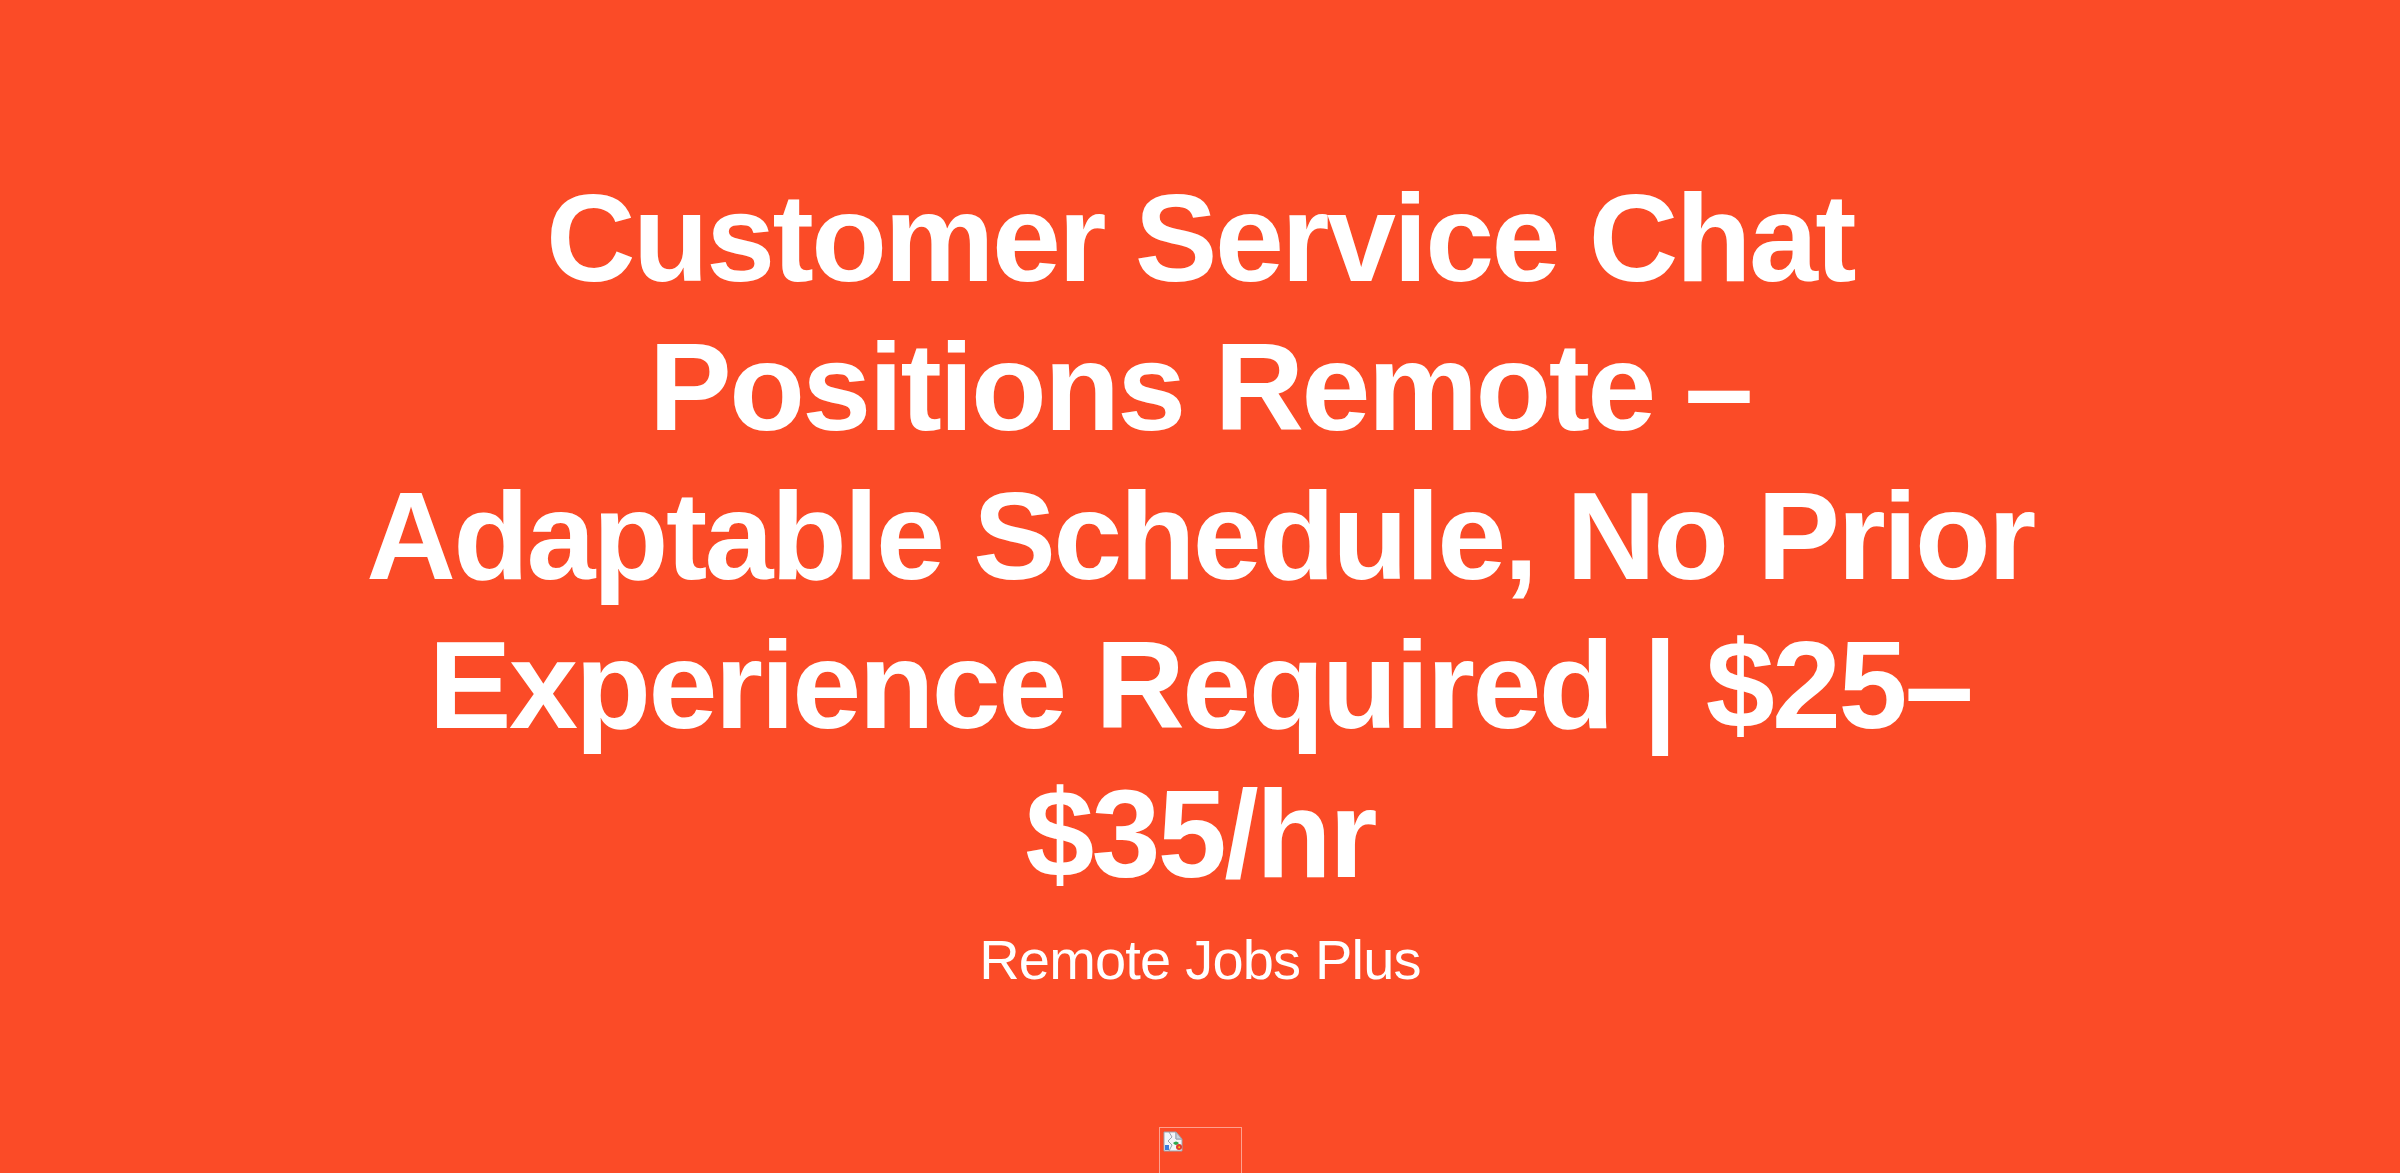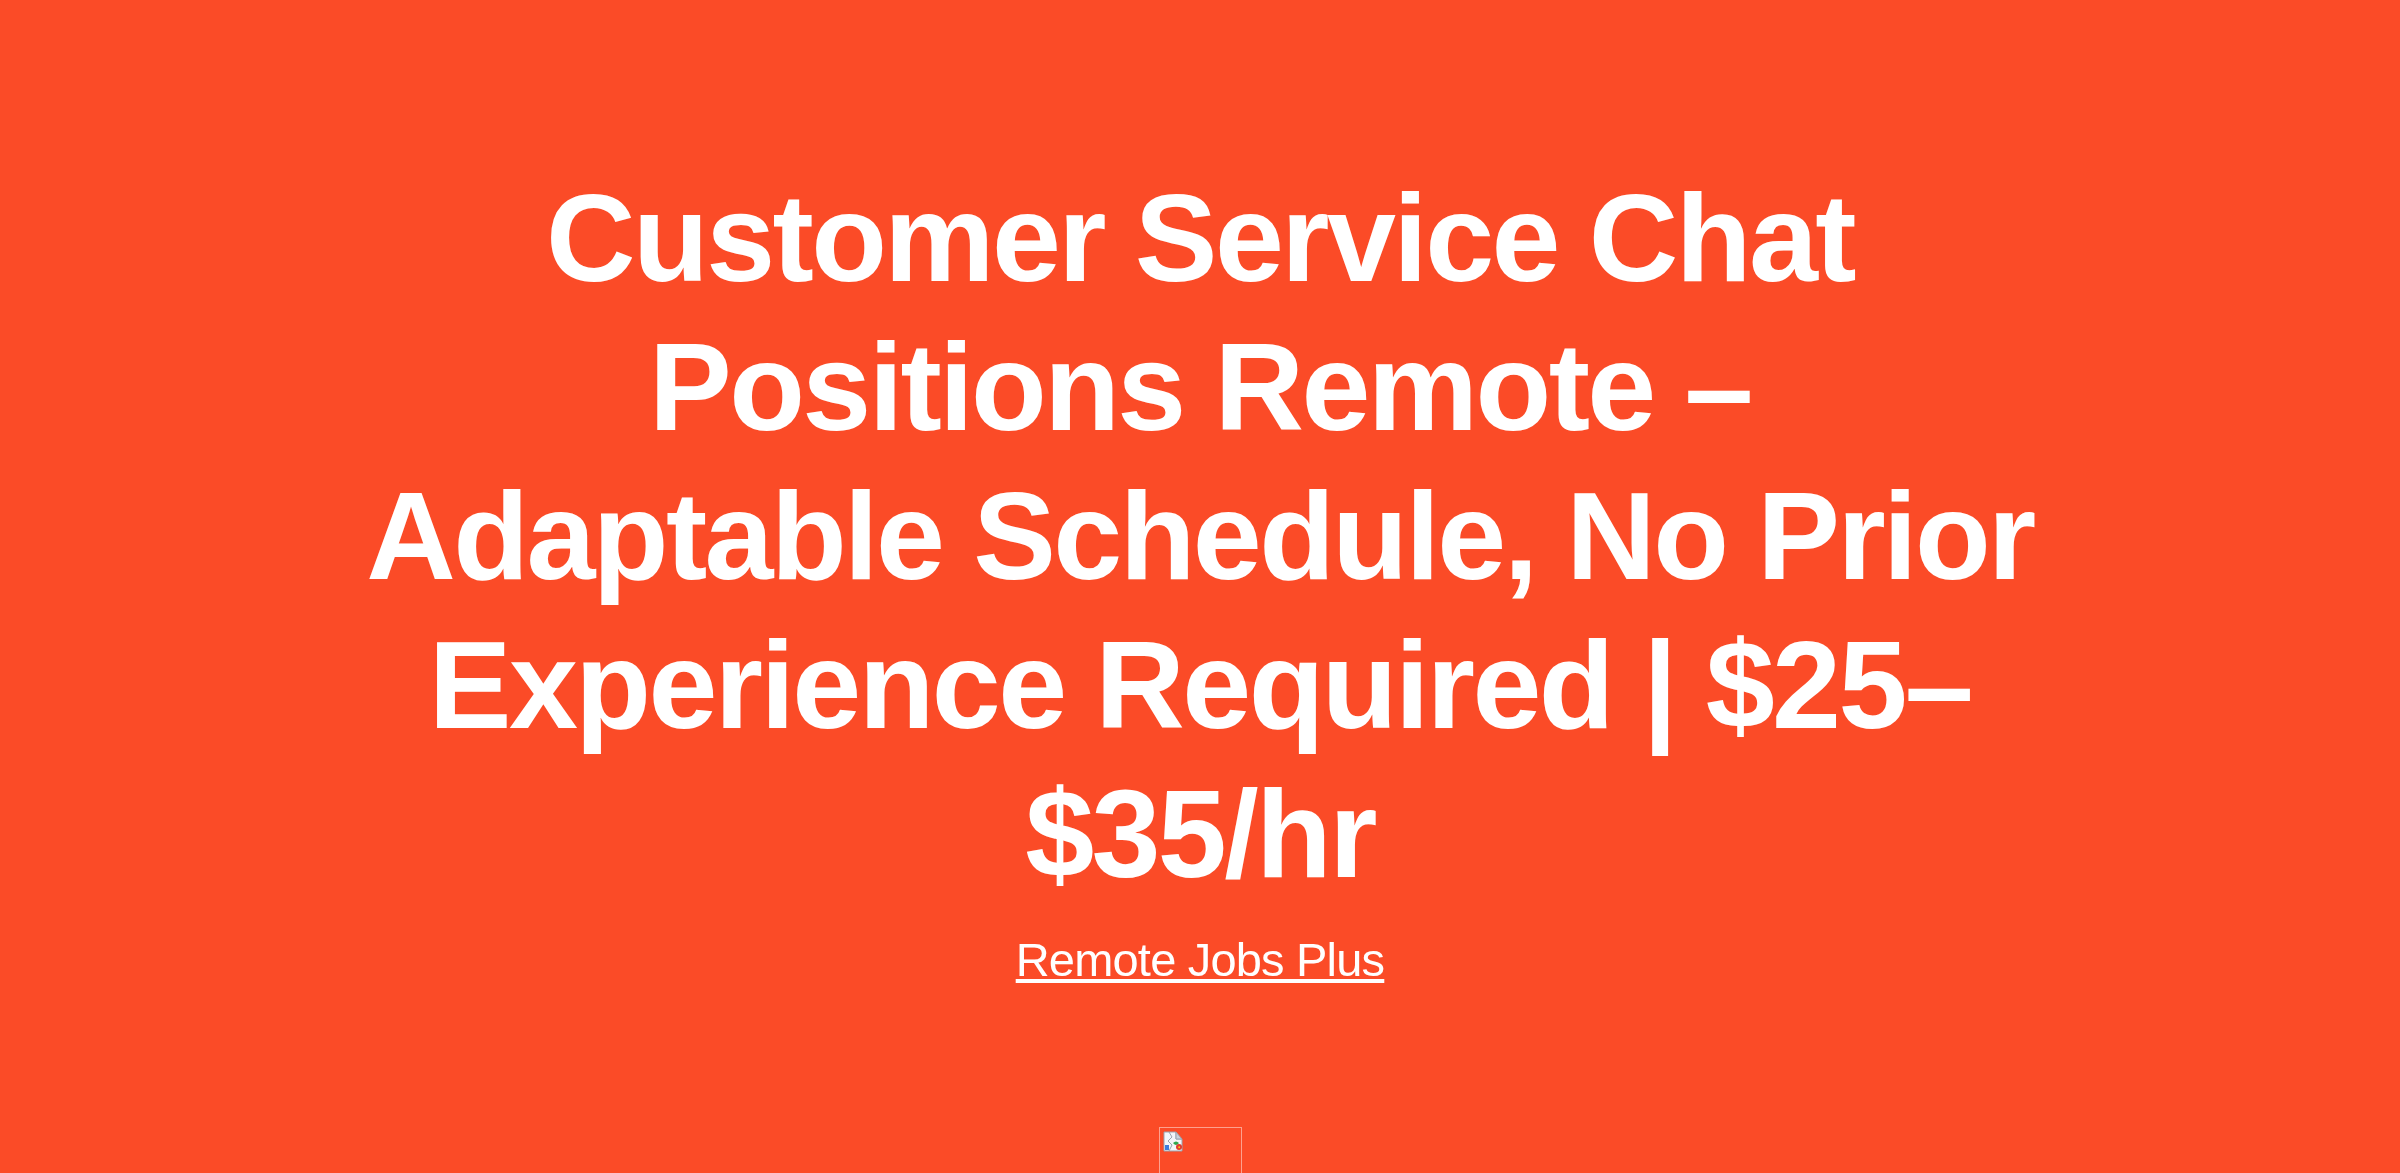--- a/index.html
+++ b/index.html
@@ -50,24 +50,23 @@
     word-spacing: -1px;
   }
 
   .subtitle {
     margin: 0;
     padding-top: 18px;
     text-align: center;
     color: #FFFFFF;
     font-family: "Liberation Sans", "DejaVu Sans", sans-serif;
     font-weight: 400;
-    font-size: 47px;
+    font-size: 56px;
     line-height: 66px;
     letter-spacing: -0.8px;
-    text-decoration: underline;
   }
 
   .media-block {
     width: 2400px;
     display: flex;
     justify-content: center;
     padding-top: 134px;
   }
 
   

